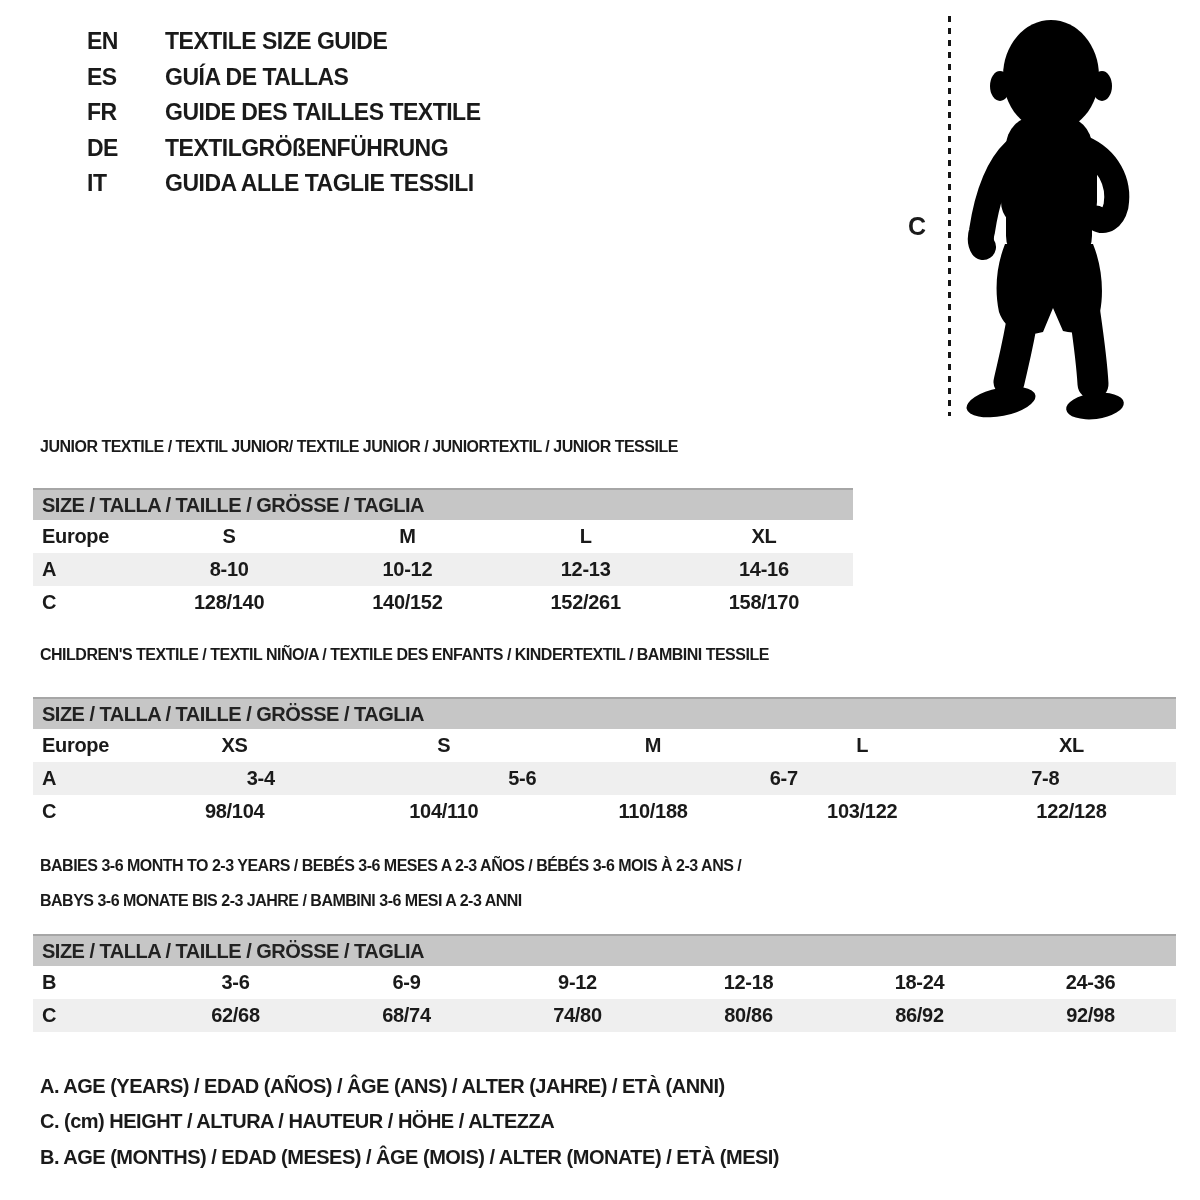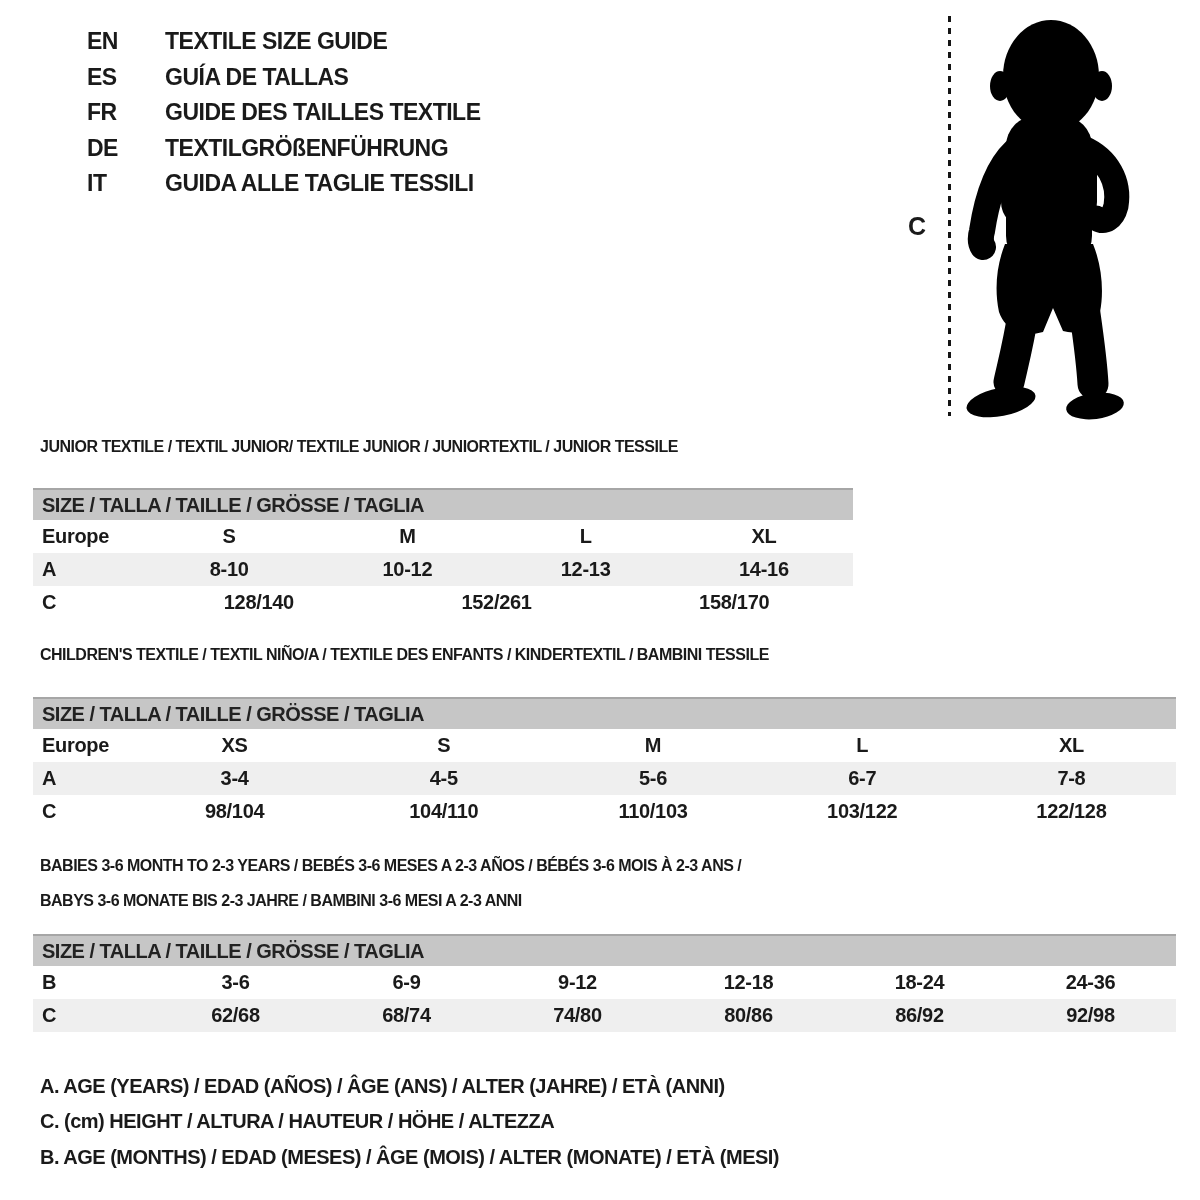--- a/index.html
+++ b/index.html
@@ -123,49 +123,49 @@
   <div class="trow alt">
     <span class="tlabel">A</span>
     <span class="tcell">8-10</span>
     <span class="tcell">10-12</span>
     <span class="tcell">12-13</span>
     <span class="tcell">14-16</span>
   </div>
   <div class="trow">
     <span class="tlabel">C</span>
     <span class="tcell">128/140</span>
+    <span class="tcell">140/152</span>
     <span class="tcell">152/261</span>
     <span class="tcell">158/170</span>
   </div>
 </div>
 
 <div class="abs section-title title-children">CHILDREN'S TEXTILE / TEXTIL NIÑO/A / TEXTILE DES ENFANTS / KINDERTEXTIL / BAMBINI TESSILE</div>
 <div class="abs size-table children">
   <div class="size-bar">SIZE / TALLA / TAILLE / GRÖSSE / TAGLIA</div>
   <div class="trow">
     <span class="tlabel">Europe</span>
     <span class="tcell">XS</span>
     <span class="tcell">S</span>
     <span class="tcell">M</span>
     <span class="tcell">L</span>
     <span class="tcell">XL</span>
   </div>
   <div class="trow alt">
     <span class="tlabel">A</span>
     <span class="tcell">3-4</span>
-    <span class="tcell">4-5</span>
     <span class="tcell">5-6</span>
     <span class="tcell">6-7</span>
     <span class="tcell">7-8</span>
   </div>
   <div class="trow">
     <span class="tlabel">C</span>
     <span class="tcell">98/104</span>
     <span class="tcell">104/110</span>
-    <span class="tcell">110/103</span>
+    <span class="tcell">110/188</span>
     <span class="tcell">103/122</span>
     <span class="tcell">122/128</span>
   </div>
 </div>
 
 <div class="abs section-title title-babies">
   <div>BABIES 3-6 MONTH TO 2-3 YEARS / BEBÉS 3-6 MESES A 2-3 AÑOS / BÉBÉS 3-6 MOIS À 2-3 ANS /</div>
   <div>BABYS 3-6 MONATE BIS 2-3 JAHRE / BAMBINI 3-6 MESI A 2-3 ANNI</div>
 </div>
 <div class="abs size-table babies">

